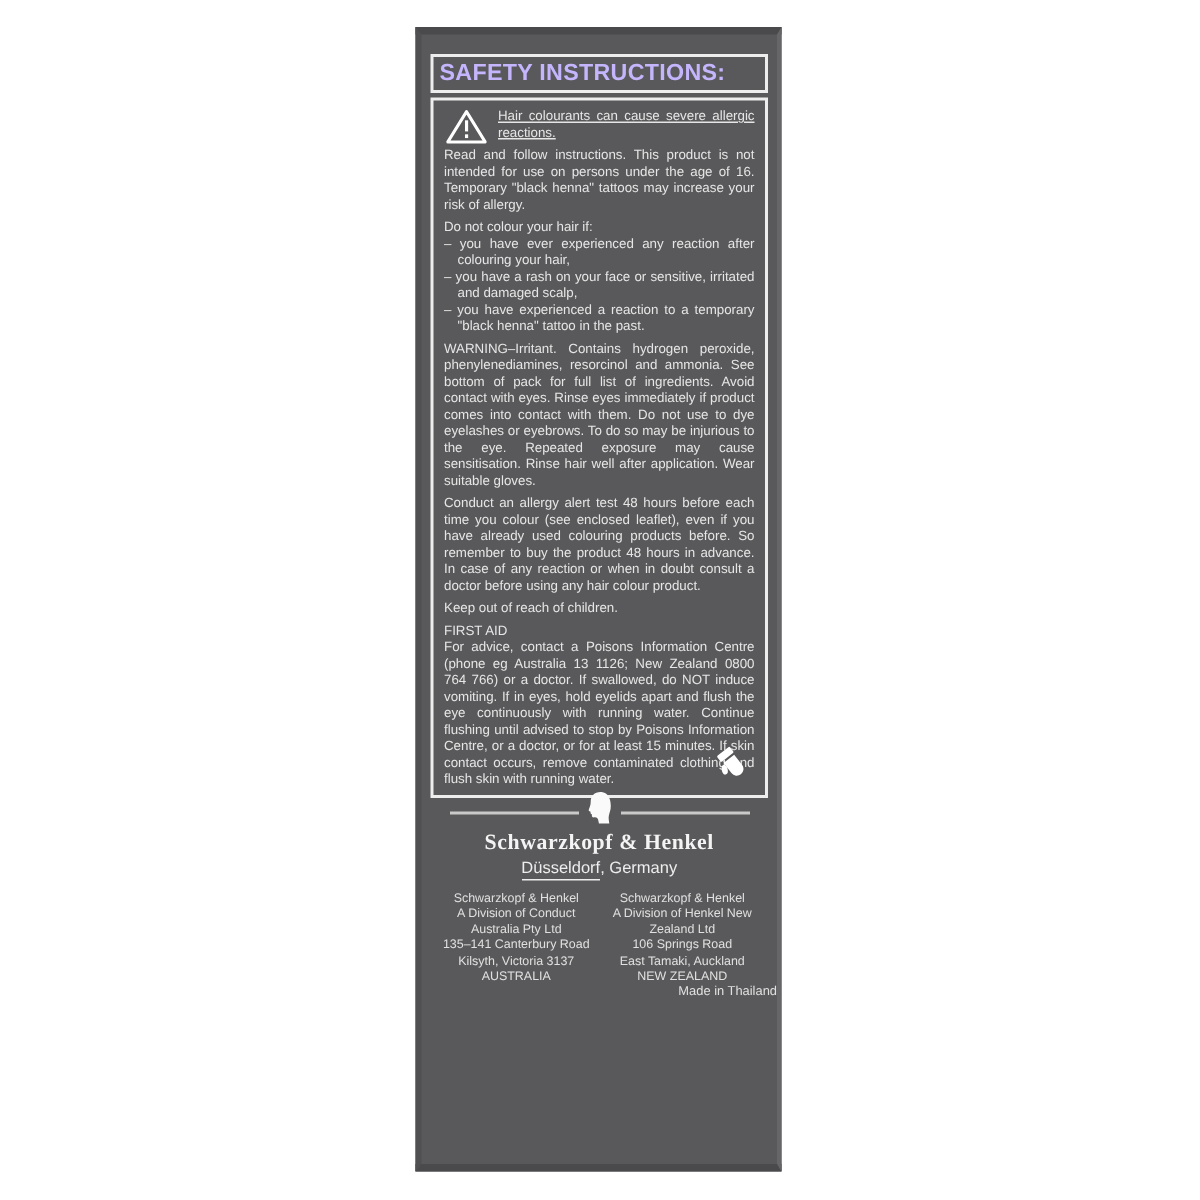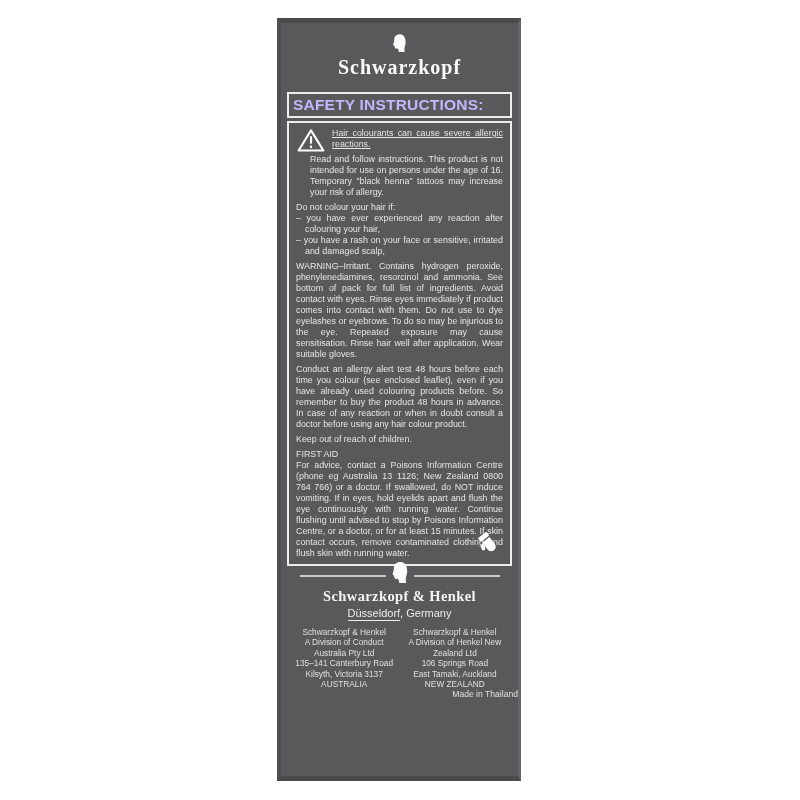--- a/index.html
+++ b/index.html
@@ -28,21 +28,21 @@
     color:#c4b5fd;font-weight:bold;font-size:15.5px;line-height:17px;letter-spacing:.2px;
   }
   
   .body-box{
     margin:3px 6px 0 6px;border:2px solid #ededed;padding:5px 7px 5px 7px;
     color:#e6e6e6;font-size:8.9px;line-height:11px;text-align:justify;
   }
   .para{margin:0 0 4px 0;}
   .alert-block{margin:0 0 4px 0;text-decoration:underline;}
   .tri{float:left;margin:0 7px 0 1px;}
-  .clear{clear:both;margin-left:14px;}
+  .clear{clear:both;}
   .hang{padding-left:9px;text-indent:-9px;margin:0;}
   .sect-head{margin:0;}
   .first-aid-wrap{position:relative;margin:0;}
   .glove{position:absolute;right:0;bottom:1px;}
   
   .logo-bottom{margin-top:9px;text-align:center;}
   .rule-row{display:flex;align-items:center;justify-content:center;}
   .rule{width:86px;height:2px;background:#c9c9c9;margin:0 3px;}
   .logo-bottom svg{display:block;margin:-16px auto 0 auto;position:relative;}
   .henkel-name{
@@ -55,26 +55,20 @@
   .addresses{display:flex;justify-content:space-between;padding:0 10px;margin-top:8px;}
   .addr{width:49%;text-align:center;font-size:8.3px;line-height:10.4px;color:#e0e0e0;}
   .addr span{display:block;}
   .made-in{text-align:right;font-size:8.6px;color:#e0e0e0;margin-top:0px;}
 </style>
 </head>
 <body>
 
 <div class="package">
 
-  <div class="logo-top">
-    <svg width="17" height="22" viewBox="0 0 20 24">
-      <path fill="#fafafa" d="M11 0.5 C6.5 0.2 3.8 3 3.8 7 C3.8 9 3.2 10.6 2.6 12 C2.2 12.9 2.7 13.4 3.4 13.5 C3.7 13.6 3.8 13.8 3.7 14.2 C3.6 14.6 3.8 15 4.2 15.1 C4.6 15.2 4.7 15.5 4.6 16 C4.4 17 5.1 17.6 6.2 17.4 C7.3 17.2 8.3 17.6 8.7 18.8 L9.3 21.5 L16.2 21.5 C15.9 19.5 15.6 18 15.9 16.4 C16.3 14.3 17.2 12.6 17.2 9.8 C17.2 4.6 15 0.8 11 0.5 Z"></path>
-    </svg>
-    <div class="wordmark">Schwarzkopf</div>
-  </div>
 
   <div class="title-box">
     <div class="title">SAFETY INSTRUCTIONS:</div>
   </div>
 
   <div class="body-box">
 
     <div class="alert-block">
       <svg class="tri" width="28" height="25" viewBox="0 0 36 32">
         <path d="M18 3 L34 29 L2 29 Z" fill="none" stroke="#ffffff" stroke-width="2.6" stroke-linejoin="round"></path>
@@ -83,20 +77,21 @@
       </svg>
       <span>Hair colourants can cause severe allergic reactions.</span>
     </div>
 
     <p class="para clear">Read and follow instructions. This product is not intended for use on persons under the age of 16. Temporary "black henna" tattoos may increase your risk of allergy.</p>
 
     <div class="para">
       <div>Do not colour your hair if:</div>
       <p class="hang">– you have ever experienced any reaction after colouring your hair,</p>
       <p class="hang">– you have a rash on your face or sensitive, irritated and damaged scalp,</p>
+      <p class="hang">– you have experienced a reaction to a temporary "black henna" tattoo in the past.</p>
     </div>
 
     <p class="para">WARNING–Irritant. Contains hydrogen peroxide, phenylenediamines, resorcinol and ammonia. See bottom of pack for full list of ingredients. Avoid contact with eyes. Rinse eyes immediately if product comes into contact with them. Do not use to dye eyelashes or eyebrows. To do so may be injurious to the eye. Repeated exposure may cause sensitisation. Rinse hair well after application. Wear suitable gloves.</p>
 
     <p class="para">Conduct an allergy alert test 48 hours before each time you colour (see enclosed leaflet), even if you have already used colouring products before. So remember to buy the product 48 hours in advance. In case of any reaction or when in doubt consult a doctor before using any hair colour product.</p>
 
     <p class="para">Keep out of reach of children.</p>
 
 
     <div>

